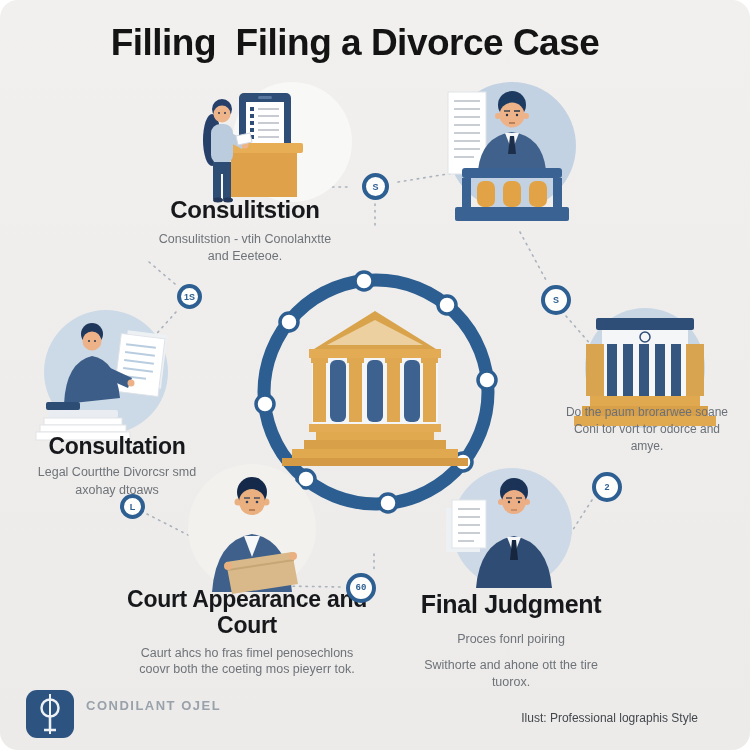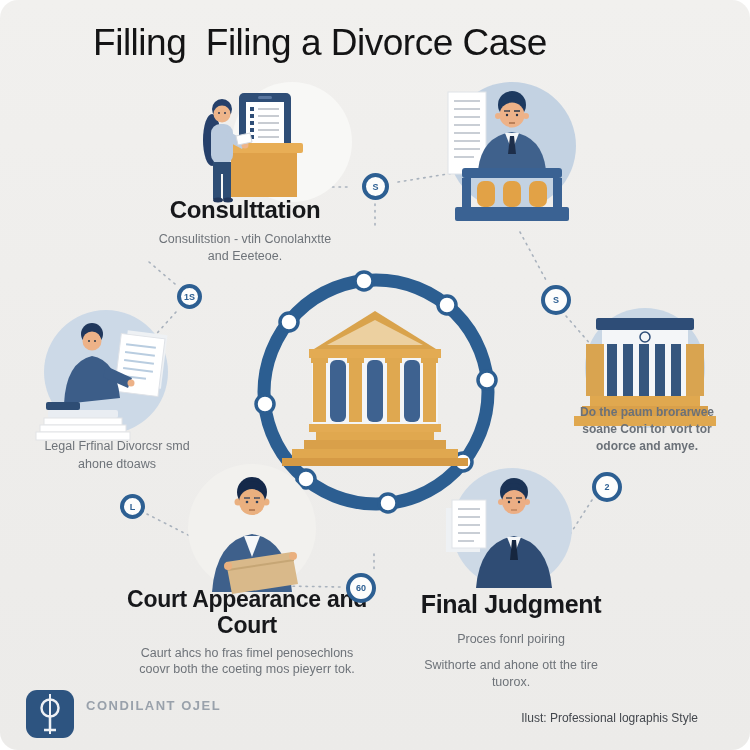--- a/index.html
+++ b/index.html
@@ -1,50 +1,50 @@
 <!DOCTYPE html>
 <html><head>
 <meta charset="utf-8">
 <style>
   html,body{margin:0;padding:0;background:#ffffff;font-family:"Liberation Sans",sans-serif;}
   #canvas{position:relative;width:750px;height:750px;margin:0 auto;overflow:hidden;
           border-radius:18px;background:linear-gradient(180deg,#f1f0ee 0%,#eeedeb 55%,#ecebe9 100%);}
   svg.layer{position:absolute;left:0;top:0;}
   .txt{position:absolute;text-align:center;z-index:5;}
-  .title{left:0;top:22px;width:640px;font-size:37px;font-weight:400;color:#141415;
-         letter-spacing:-0.5px;white-space:pre;}
+  .title{left:0;top:22px;width:640px;font-size:37px;font-weight:700;color:#141415;
+         letter-spacing:-0.5px;white-space:pre;padding-left:35px;}
   .h{font-weight:700;color:#17181b;letter-spacing:-0.3px;line-height:1.15;}
   .b{color:#6e7379;line-height:1.4;}
   .tl-text{left:120px;top:196px;width:250px;}
   .tl-text .h{font-size:24px;}
   .tl-text .b{font-size:12.5px;width:185px;margin:7px auto 0;}
   .tr-text{left:398px;top:198px;width:236px;}
   .tr-text .h{font-size:24px;}
   .tr-text .b{font-size:12.5px;width:195px;margin:7px auto 0;}
   .ml-text{left:18px;top:433px;width:198px;}
   .ml-text .h{font-size:23px;}
   .ml-text .b{font-size:12.5px;width:172px;margin:5px auto 0;}
   .mr-text{left:556px;top:404px;width:182px;}
-  .mr-text .b{font-size:12px;width:172px;margin:0 auto;color:#6b7178;font-weight:bold;}
+  .mr-text .b{font-size:12px;width:172px;margin:0 auto;color:#6b7178;}
   .bl-text{left:112px;top:586px;width:270px;}
   .bl-text .h{font-size:23px;}
   .bl-text .b{font-size:12.5px;width:232px;margin:6px auto 0;line-height:1.32;}
   .br-text{left:398px;top:590px;width:226px;}
   .br-text .h{font-size:25px;}
   .br-text .b1{font-size:12.5px;margin-top:13px;color:#6e7379;}
   .br-text .b2{font-size:12.5px;margin-top:11px;color:#6e7379;line-height:1.4;width:190px;margin-left:auto;margin-right:auto;}
   .badge{position:absolute;z-index:6;border-radius:50%;background:#fdfdfc;
          border:4px solid #2d5f92;color:#2d5f92;display:flex;align-items:center;
          justify-content:center;font-size:9px;font-weight:700;box-sizing:border-box;}
   .badge.top{left:362px;top:173px;width:27px;height:27px;}
   .badge.ul{left:177px;top:284px;width:25px;height:25px;}
   .badge.ur{left:541px;top:285px;width:30px;height:30px;}
   .badge.ll{left:120px;top:494px;width:25px;height:25px;}
   .badge.lr{left:592px;top:472px;width:30px;height:30px;}
-  .badge.bm{left:346px;top:573px;width:30px;height:30px;}
+  .badge.bm{left:346px;top:573px;width:30px;height:30px;font-family:Liberation Mono, monospace;}
   .footer-brand{position:absolute;left:86px;top:698px;z-index:5;font-size:13px;font-weight:600;
                 letter-spacing:1.5px;color:#99a1ab;text-align:left;}
   .footer-tagline{position:absolute;left:86px;top:716px;z-index:5;font-size:12.5px;
                   color:#5d7292;text-align:left;}
   .footer-credit{position:absolute;right:52px;top:711px;z-index:5;font-size:12px;color:#43474d;}
 </style>
 </head>
 <body>
 
 <div id="canvas">
@@ -273,27 +273,28 @@
       <line x1="50" y1="694" x2="50" y2="734" stroke="#eef1f5" stroke-width="2"></line>
       <circle cx="50" cy="708" r="8.5" fill="none" stroke="#eef1f5" stroke-width="2.5"></circle>
       <line x1="50" y1="716" x2="50" y2="730" stroke="#eef1f5" stroke-width="2.5"></line>
       <line x1="44" y1="730" x2="56" y2="730" stroke="#eef1f5" stroke-width="2.5"></line>
     </g>
   </svg>
 
   <div class="txt title">Filling  Filing a Divorce Case</div>
 
   <div class="txt tl-text">
-    <div class="h">Consulttation</div>
+    <div class="h">Consulitstion</div>
     <div class="b">Consulitstion -  vtih Conolahxtte and Eeeteoe.</div>
   </div>
 
 
   <div class="txt ml-text">
-    <div class="b">Legal Frfinal Divorcsr smd ahone dtoaws</div>
+    <div class="h">Consultation</div>
+    <div class="b">Legal Courtthe Divorcsr smd axohay dtoaws</div>
   </div>
 
   <div class="txt mr-text">
     <div class="b">Do the paum brorarwee soane Coni tor vort tor odorce and amye.</div>
   </div>
 
   <div class="txt bl-text">
     <div class="h">Court Appearance and Court</div>
     <div class="b">Caurt ahcs ho fras fimel penosechlons coovr both the coeting mos pieyerr tok.</div>
   </div>

